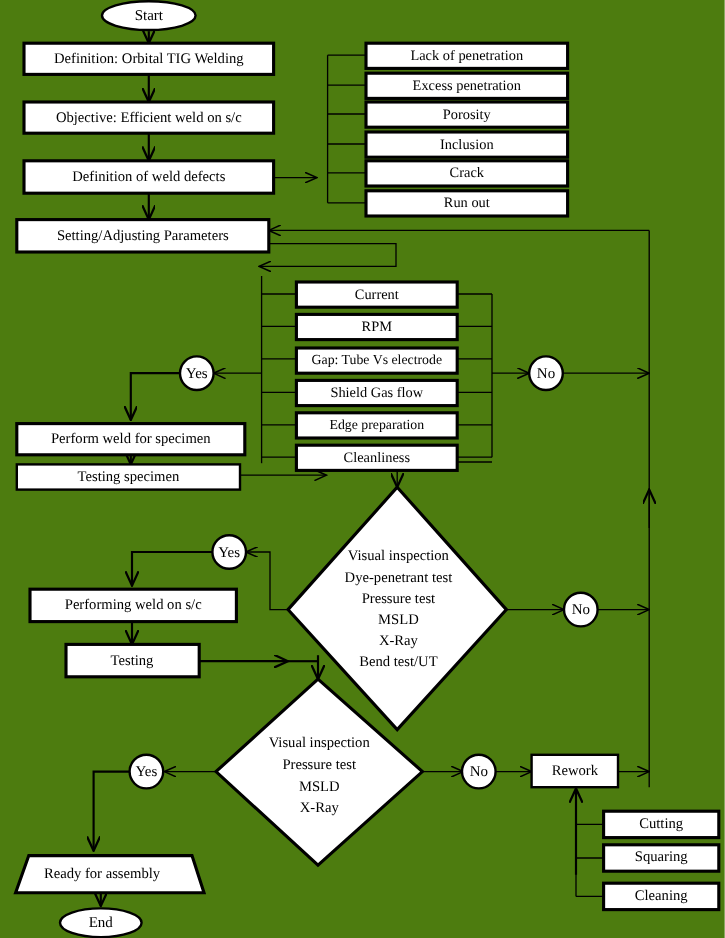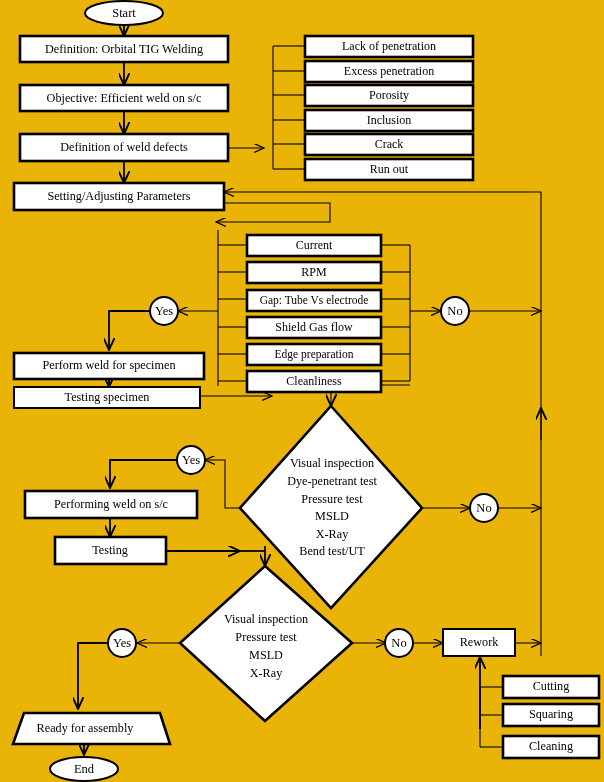--- a/index.html
+++ b/index.html
@@ -4,21 +4,21 @@
 <style>
   html, body {
     margin: 0;
     padding: 0;
     background: #ffffff;
   }
   #root {
     position: relative;
     width: 604px;
     height: 782px;
-    background: #eab308;
+    background: #4d7c0f;
     font-family: "Liberation Serif", "DejaVu Serif", serif;
     overflow: hidden;
   }
   svg#flow {
     position: absolute;
     left: 0;
     top: 0;
     width: 604px;
     height: 782px;
   }

